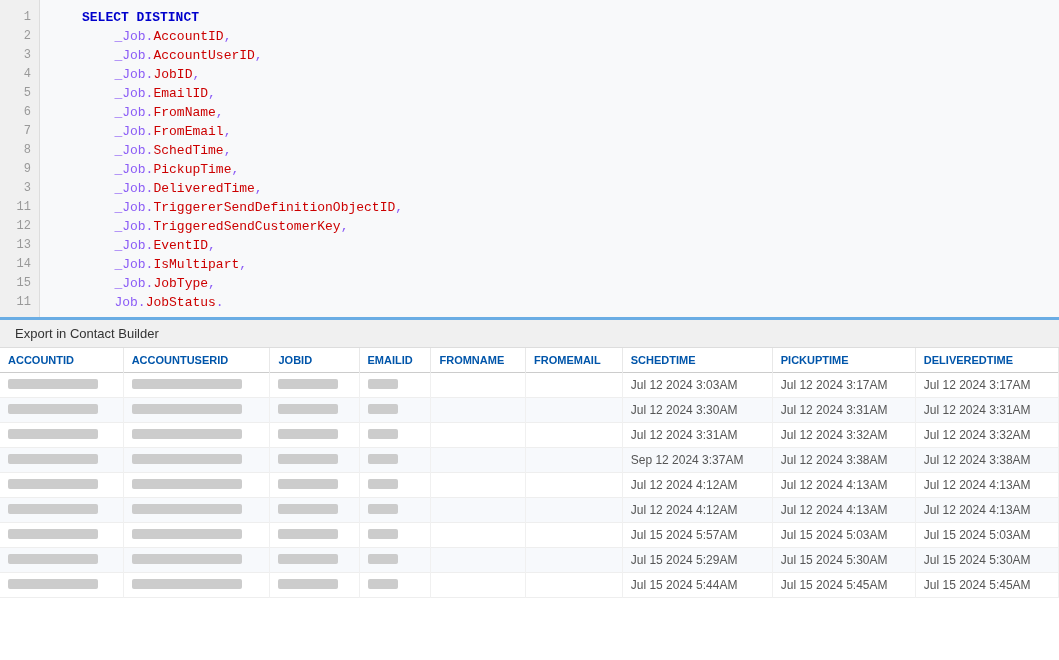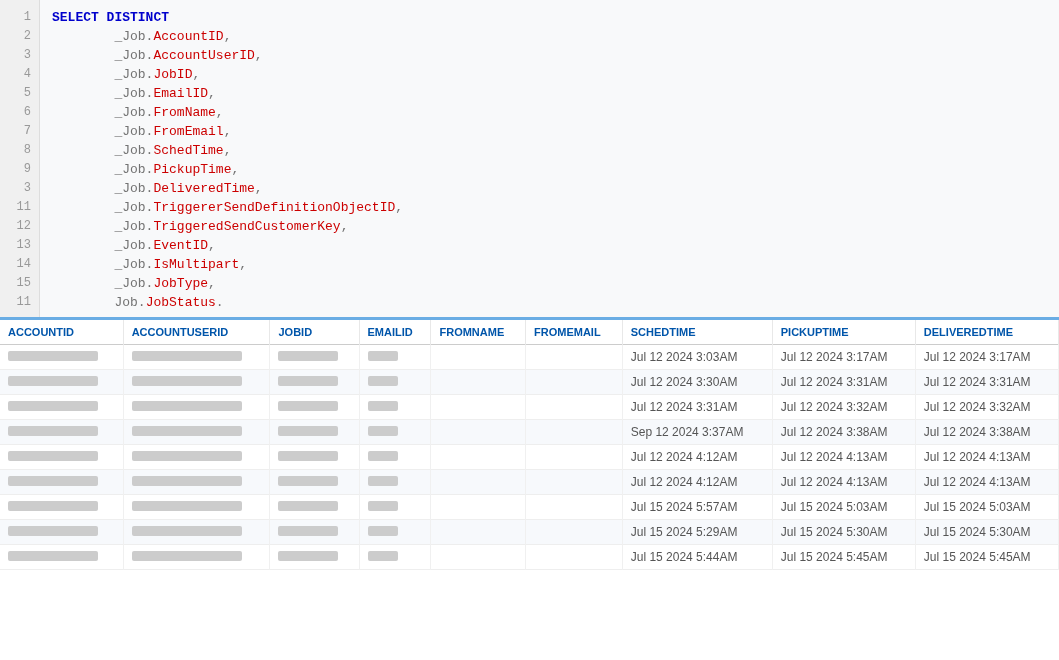--- a/index.html
+++ b/index.html
@@ -24,23 +24,23 @@
       user-select: none;
     }
     .line-numbers span { display: block; font-size: 12px; }
     .code-content {
       padding: 8px 12px;
       line-height: 19px;
       white-space: pre;
       overflow: auto;
       flex: 1;
     }
-    .kw { color: #0000cc; font-weight: bold; }
+    .kw { color: #0000cc; font-weight: bold; margin-left: 30px; }
     .field { color: #cc0000; }
-    .obj { color: #737373; }
+    .obj { color: #8b5cf6; }
     .code-line { display: block; line-height: 19px; }
 
     
     .results-section {
       flex: 1;
       overflow: hidden;
       display: flex;
       flex-direction: column;
     }
     .results-label {
@@ -118,20 +118,21 @@
       <span>12</span>
       <span>13</span>
       <span>14</span>
       <span>15</span>
       <span>11</span>
     </div>
   <div class="code-content" id="code-content"><span class="code-line"><span class="kw">SELECT DISTINCT</span></span><span class="code-line"><span class="obj">        _Job.</span><span class="field">AccountID</span><span class="obj">,</span></span><span class="code-line"><span class="obj">        _Job.</span><span class="field">AccountUserID</span><span class="obj">,</span></span><span class="code-line"><span class="obj">        _Job.</span><span class="field">JobID</span><span class="obj">,</span></span><span class="code-line"><span class="obj">        _Job.</span><span class="field">EmailID</span><span class="obj">,</span></span><span class="code-line"><span class="obj">        _Job.</span><span class="field">FromName</span><span class="obj">,</span></span><span class="code-line"><span class="obj">        _Job.</span><span class="field">FromEmail</span><span class="obj">,</span></span><span class="code-line"><span class="obj">        _Job.</span><span class="field">SchedTime</span><span class="obj">,</span></span><span class="code-line"><span class="obj">        _Job.</span><span class="field">PickupTime</span><span class="obj">,</span></span><span class="code-line"><span class="obj">        _Job.</span><span class="field">DeliveredTime</span><span class="obj">,</span></span><span class="code-line"><span class="obj">        _Job.</span><span class="field">TriggererSendDefinitionObjectID</span><span class="obj">,</span></span><span class="code-line"><span class="obj">        _Job.</span><span class="field">TriggeredSendCustomerKey</span><span class="obj">,</span></span><span class="code-line"><span class="obj">        _Job.</span><span class="field">EventID</span><span class="obj">,</span></span><span class="code-line"><span class="obj">        _Job.</span><span class="field">IsMultipart</span><span class="obj">,</span></span><span class="code-line"><span class="obj">        _Job.</span><span class="field">JobType</span><span class="obj">,</span></span><span class="code-line"><span class="obj">        Job.</span><span class="field">JobStatus</span><span class="obj">.</span></span></div>
 </div>
 
 <div class="results-section">
+  <div class="results-label">Export in Contact Builder</div>
   <div class="results-table-wrapper">
     <table>
       <thead>
         <tr id="table-header">
             <th>ACCOUNTID</th>
             <th>ACCOUNTUSERID</th>
             <th>JOBID</th>
             <th>EMAILID</th>
             <th>FROMNAME</th>
             <th>FROMEMAIL</th>

